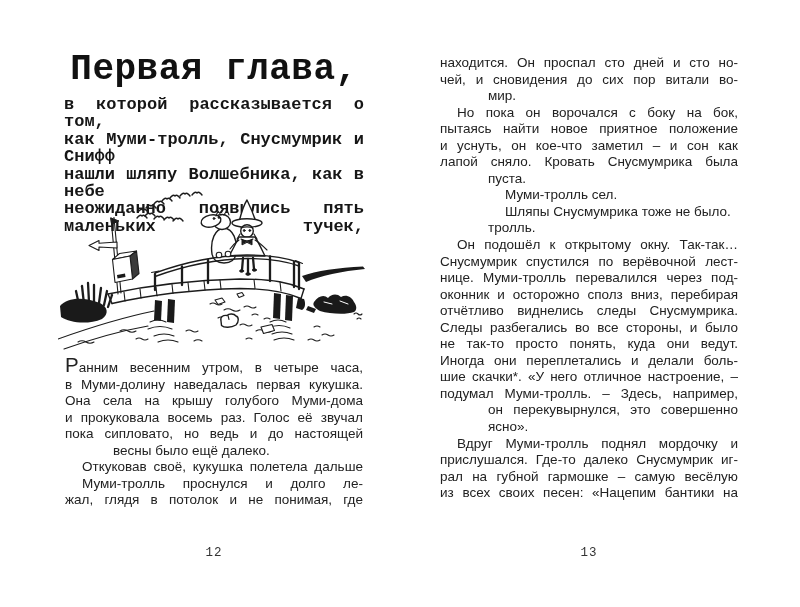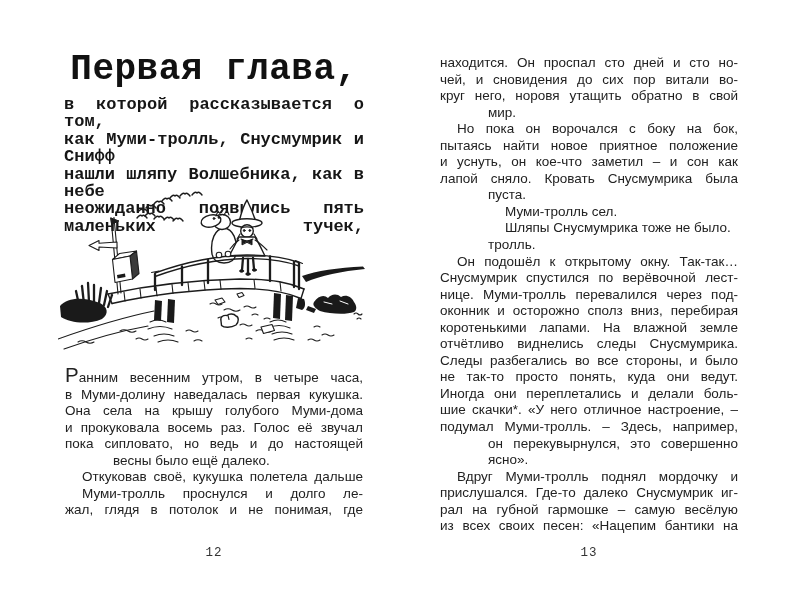--- a/index.html
+++ b/index.html
@@ -16,21 +16,21 @@
     position:absolute;left:64px;top:96px;width:300px;
     font-family:"Liberation Mono",monospace;font-weight:700;font-size:17px;line-height:17.4px;
     color:#161616;
   }
   .chapter-subtitle .line{display:block;text-align:justify;text-align-last:justify;}
   .illustration{position:absolute;left:58px;top:190px;width:340px;height:160px;margin:0;}
   .body-text{
     position:absolute;width:298px;
     font-size:13.5px;line-height:16.55px;color:#222;
   }
-  .body-left{left:65px;top:367px;}
+  .body-left{left:65px;top:357px;}
   .body-right{left:440px;top:55px;}
   .para{margin:0;}
   .para .line{display:block;text-align:justify;text-align-last:justify;}
   .para .line.last{text-align-last:left;padding-left:48px;}
   .para .line.ind{text-indent:17px;}
   .initial{font-size:20.5px;}
   .page-number{
     position:absolute;top:546px;width:298px;text-align:center;
     font-family:"Liberation Mono",monospace;font-size:12.5px;color:#333;letter-spacing:1px;
   }
@@ -249,21 +249,20 @@
         <span class="line">жал, глядя в потолок и не понимая, где</span>
       </p>
     </div>
 
   <div class="page-number left">12</div>
 
   <div class="body-text body-right">
       <p class="para">
         <span class="line">находится. Он проспал сто дней и сто но-</span>
         <span class="line">чей, и сновидения до сих пор витали во-</span>
-        <span class="line">круг него, норовя утащить обратно в свой</span>
         <span class="line last">мир.</span>
       </p>
       <p class="para">
         <span class="line ind">Но пока он ворочался с боку на бок,</span>
         <span class="line">пытаясь найти новое приятное положение</span>
         <span class="line">и уснуть, он кое-что заметил – и сон как</span>
         <span class="line">лапой сняло. Кровать Снусмумрика была</span>
         <span class="line last">пуста.</span>
       </p>
       <p class="para">
@@ -273,21 +272,20 @@
         <span class="line last ind">Шляпы Снусмумрика тоже не было.</span>
       </p>
       <p class="para">
         <span class="line last">тролль.</span>
       </p>
       <p class="para">
         <span class="line ind">Он подошёл к открытому окну. Так-так…</span>
         <span class="line">Снусмумрик спустился по верёвочной лест-</span>
         <span class="line">нице. Муми-тролль перевалился через под-</span>
         <span class="line">оконник и осторожно сполз вниз, перебирая</span>
-        <span class="line">коротенькими лапами. На влажной земле</span>
         <span class="line">отчётливо виднелись следы Снусмумрика.</span>
         <span class="line">Следы разбегались во все стороны, и было</span>
         <span class="line">не так-то просто понять, куда они ведут.</span>
         <span class="line">Иногда они переплетались и делали боль-</span>
         <span class="line">шие скачки*. «У него отличное настроение, –</span>
         <span class="line">подумал Муми-тролль. – Здесь, например,</span>
         <span class="line last">он перекувырнулся, это совершенно ясно».</span>
       </p>
       <p class="para">
         <span class="line ind">Вдруг Муми-тролль поднял мордочку и</span>

